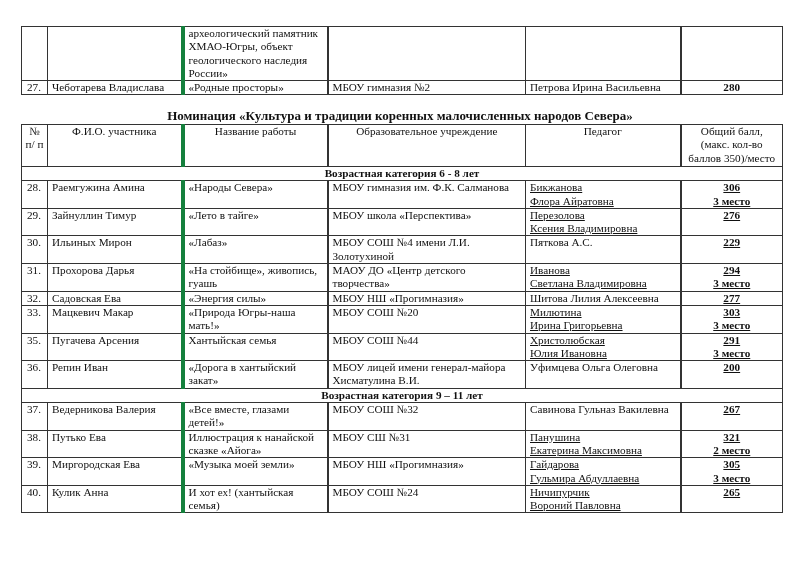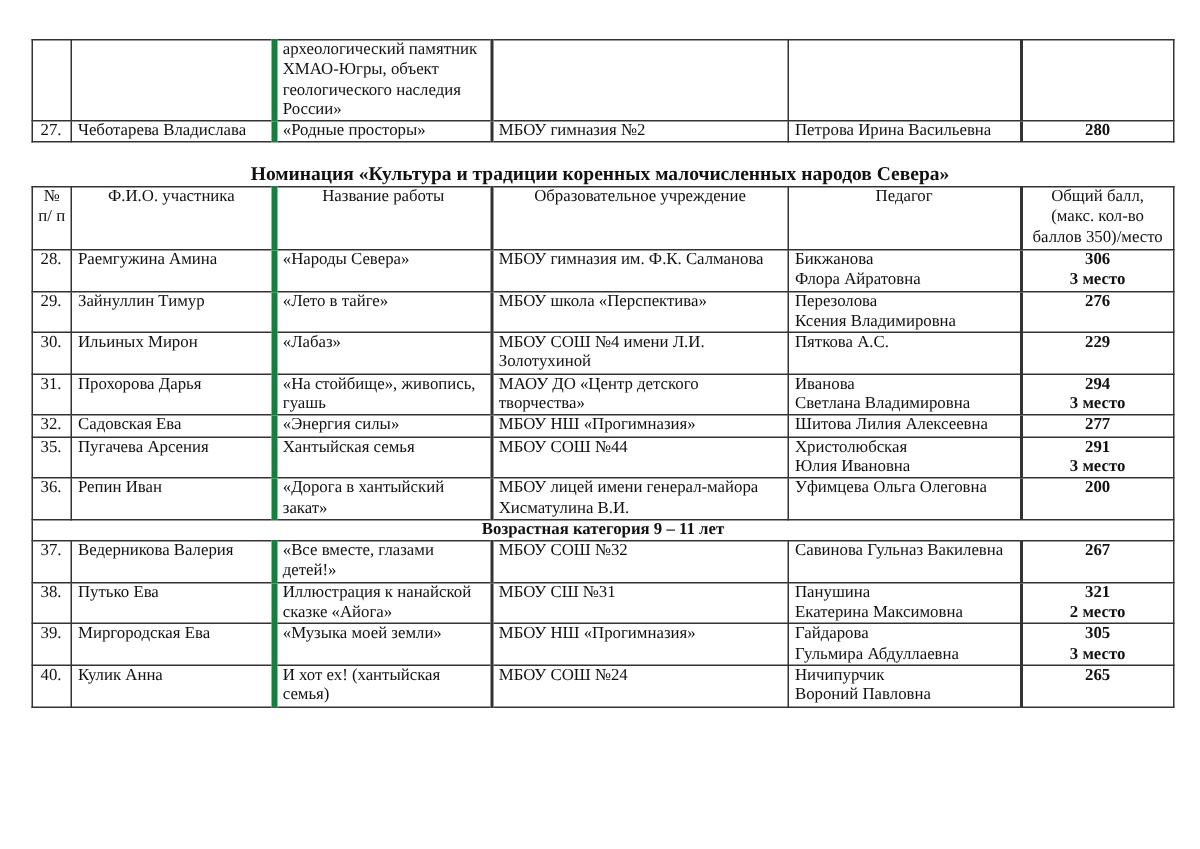--- a/index.html
+++ b/index.html
@@ -9,21 +9,21 @@
   td, th { border:1px solid #333; padding:0 4px; vertical-align:top; line-height:13.3px; font-weight:normal; text-align:left; }
   th { text-align:center; }
   .c-num { width:18px; text-align:left; padding-left:5px; }
   .c-score { width:91px; text-align:center; font-weight:bold; }
   .cat td { font-weight:bold; text-align:center; padding:0; }
   #t1 { top:26px; }
   #t2 { top:124px; }
   .title { position:absolute; top:108px; left:0; width:800px; text-align:center; font-weight:bold; font-size:13px; }
   .thick-r { border-right:2px solid #333; }
   .thick-l { border-left:4px solid #15803d; }
-  .place { display:block; }
+  .place { display:block;text-decoration:underline; }
 </style>
 </head>
 <body>
 
 <table id="t1">
   <colgroup>
     <col style="width:26px">
       <col style="width:135px">
       <col style="width:145px">
       <col style="width:198px">
@@ -65,20 +65,23 @@
     <tr style="height:42px">
       <th style="padding:0 2px;margin-left:18px;">№ п/ п</th>
       <th>Ф.И.О. участника</th>
       <th class="thick-l thick-r">Название работы</th>
       <th>Образовательное учреждение</th>
       <th class="thick-r">Педагог</th>
       <th>Общий балл, (макс. кол-во баллов 350)/место</th>
     </tr>
   </thead>
   <tbody id="tbody">
+      <tr class="cat">
+        <td colspan="6">Возрастная категория 6 - 8 лет</td>
+      </tr>
       <tr>
         <td class="c-num">28.</td>
         <td>Раемгужина Амина</td>
         <td class="thick-l thick-r">«Народы Севера»</td>
         <td>МБОУ гимназия им. Ф.К. Салманова</td>
         <td class="thick-r">
           <span class="place">Бикжанова</span>
           <span class="place">Флора Айратовна</span>
         </td>
         <td class="c-score">
@@ -127,20 +130,34 @@
         <td class="c-num">32.</td>
         <td>Садовская Ева</td>
         <td class="thick-l thick-r">«Энергия силы»</td>
         <td>МБОУ НШ «Прогимназия»</td>
         <td class="thick-r">Шитова Лилия Алексеевна</td>
         <td class="c-score">
           <span class="place">277</span>
         </td>
       </tr>
       <tr>
+        <td class="c-num">33.</td>
+        <td>Мацкевич Макар</td>
+        <td class="thick-l thick-r">«Природа Югры-наша мать!»</td>
+        <td>МБОУ СОШ №20</td>
+        <td class="thick-r">
+          <span class="place">Милютина</span>
+          <span class="place">Ирина Григорьевна</span>
+        </td>
+        <td class="c-score">
+          <span class="place">303</span>
+          <span class="place">3 место</span>
+        </td>
+      </tr>
+      <tr>
         <td class="c-num">35.</td>
         <td>Пугачева Арсения</td>
         <td class="thick-l thick-r">Хантыйская семья</td>
         <td>МБОУ СОШ №44</td>
         <td class="thick-r">
           <span class="place">Христолюбская</span>
           <span class="place">Юлия Ивановна</span>
         </td>
         <td class="c-score">
           <span class="place">291</span>

